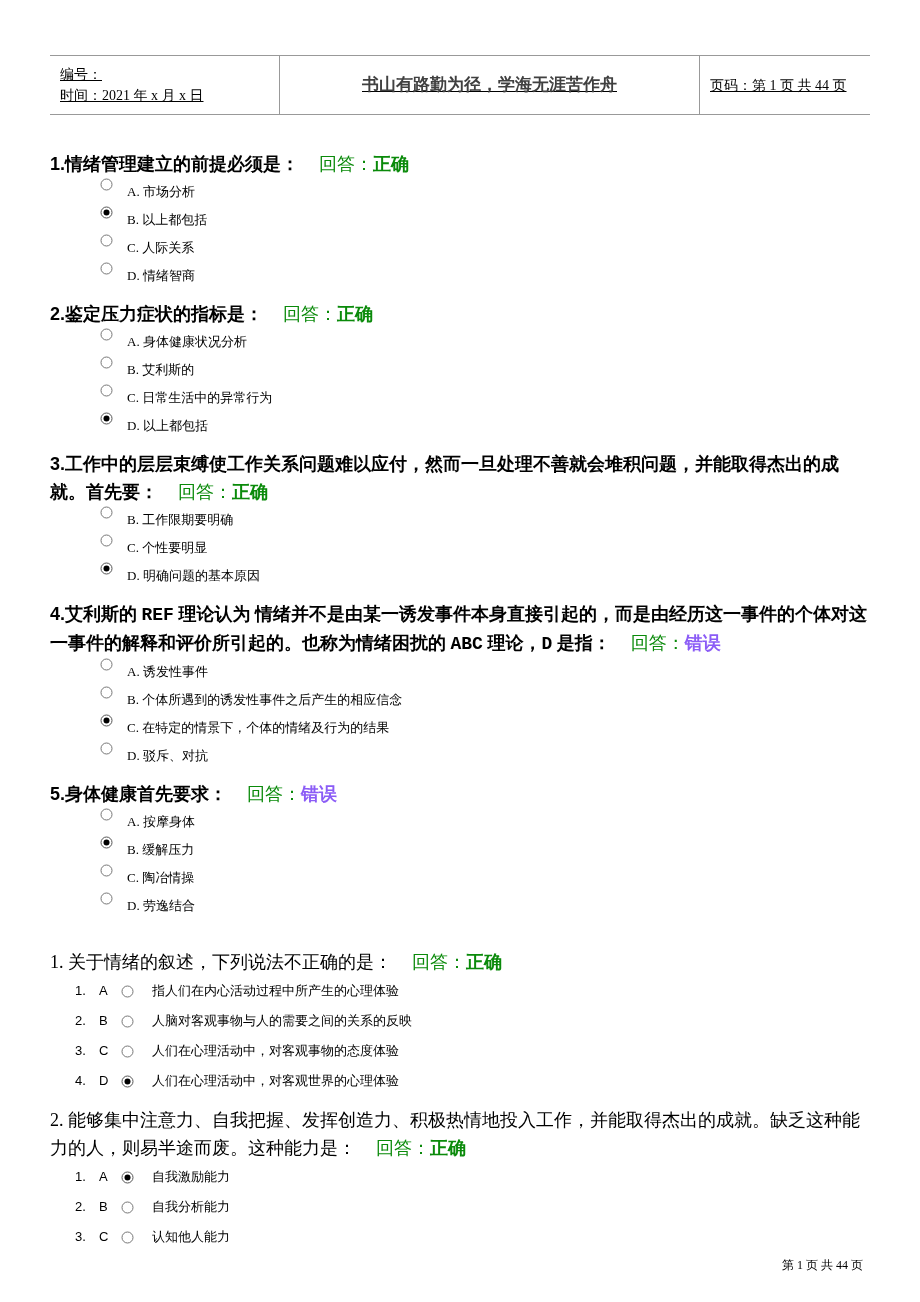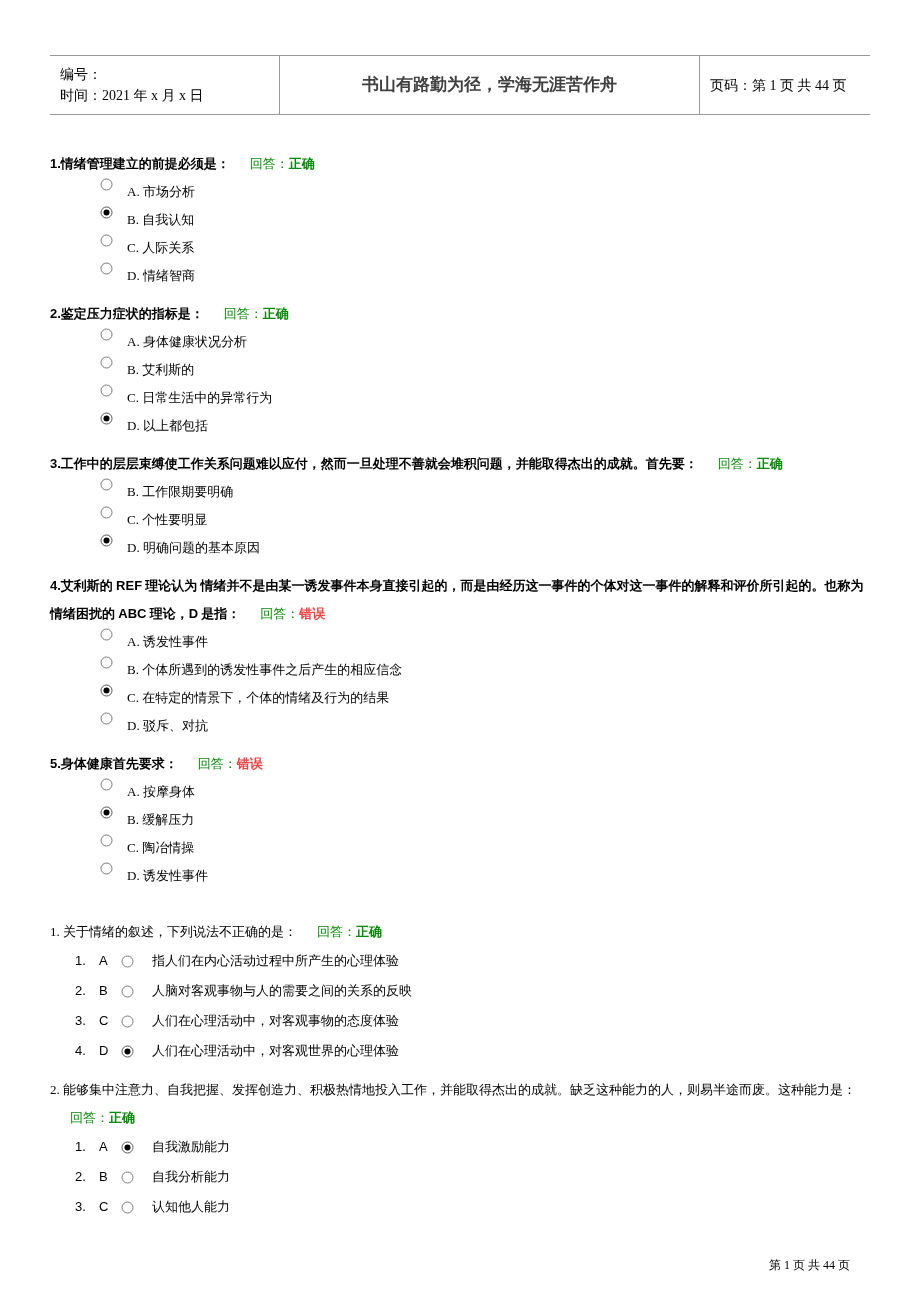--- a/index.html
+++ b/index.html
@@ -11,20 +11,21 @@
       width: 920px;
       padding: 55px 50px 30px 50px;
       line-height: 1.5;
     }
     .header-table {
       border-top: 1px solid #999;
       border-bottom: 1px solid #999;
       display: flex;
       width: 100%;
       margin-bottom: 35px;
+      text-decoration: underline;
     }
     .header-cell {
       padding: 8px 10px;
       font-size: 14px;
     }
     .header-left {
       width: 230px;
       border-right: 1px solid #999;
     }
     .header-center {
@@ -40,27 +41,27 @@
     }
     .header-right {
       width: 170px;
       display: flex;
       align-items: center;
       font-size: 14px;
     }
     .question-block { margin-bottom: 10px; }
     .q-row {
       line-height: 28px;
-      font-size: 13px;
+      font-size: 18px;
     }
     .q-number { font-weight: bold; font-family: Arial, sans-serif; }
     .q-text-bold { font-weight: bold; font-family: "SimSun", "宋体", serif; }
     .q-feedback-label { color: #0a8a0a; margin-left: 20px; }
     .q-feedback-correct { color: #0a8a0a; font-weight: bold; }
-    .q-feedback-wrong { color: #ef4444; font-weight: bold; }
+    .q-feedback-wrong { color: #8b5cf6; font-weight: bold; }
     .option-row {
       display: flex;
       padding-left: 50px;
       line-height: 28px;
       font-size: 13px;
     }
     .radio-icon {
       width: 13px;
       height: 13px;
       flex-shrink: 0;
@@ -85,26 +86,26 @@
       height: 13px;
       flex-shrink: 0;
       margin-right: 18px;
       display: inline-flex;
       align-items: center;
       justify-content: center;
     }
     .footer {
       position: fixed;
       bottom: 28px;
-      right: 70px;
+      right: 57px;
       font-size: 12px;
       font-family: "SimSun", "宋体", serif;
       margin-top: 7px;
     }
-    .bold-latin { font-weight: bold; font-family: Liberation Sans, sans-serif; }
+    .bold-latin { font-weight: bold; font-family: Liberation Mono, monospace; }
   </style>
 </head>
 <body>
 
 <div class="header-table">
   <div class="header-cell header-left">
     <div>编号：</div>
     <div>时间：2021 年 x 月 x 日</div>
   </div>
   <div class="header-cell header-center">书山有路勤为径，学海无涯苦作舟</div>
@@ -122,21 +123,21 @@
         </span>
         <span class="option-text">A. 市场分析</span>
       </div>
       <div class="option-row">
         <span class="radio-icon">
           <svg width="13" height="13" viewBox="0 0 13 13">
             <circle cx="6.5" cy="6.5" r="5.5" fill="#fff" stroke="#555" stroke-width="1"></circle>
             <circle cx="6.5" cy="6.5" r="3" fill="#000"></circle>
           </svg>
         </span>
-        <span class="option-text">B. 自我认知</span>
+        <span class="option-text">B. 以上都包括</span>
       </div>
       <div class="option-row">
         <span class="radio-icon">
           <svg width="13" height="13" viewBox="0 0 13 13">
             <circle cx="6.5" cy="6.5" r="5.5" fill="#fff" stroke="#777" stroke-width="1"></circle>
           </svg>
         </span>
         <span class="option-text">C. 人际关系</span>
       </div>
       <div class="option-row">
@@ -274,21 +275,21 @@
           </svg>
         </span>
         <span class="option-text">C. 陶冶情操</span>
       </div>
       <div class="option-row">
         <span class="radio-icon">
           <svg width="13" height="13" viewBox="0 0 13 13">
             <circle cx="6.5" cy="6.5" r="5.5" fill="#fff" stroke="#777" stroke-width="1"></circle>
           </svg>
         </span>
-        <span class="option-text">D. 诱发性事件</span>
+        <span class="option-text">D. 劳逸结合</span>
       </div>
     </div>
   </div>
 <div style="height:18px"></div>
 <div id="qb-container">
     <div class="question-block">
       <div class="q-row"><span>1. </span><span>关于情绪的叙述，下列说法不正确的是：</span><span class="q-feedback-label">回答：</span><span class="q-feedback-correct">正确</span></div>
       <div class="option-row-b">
         <span class="opt-idx">1.</span>
         <span class="opt-letter">A</span>

